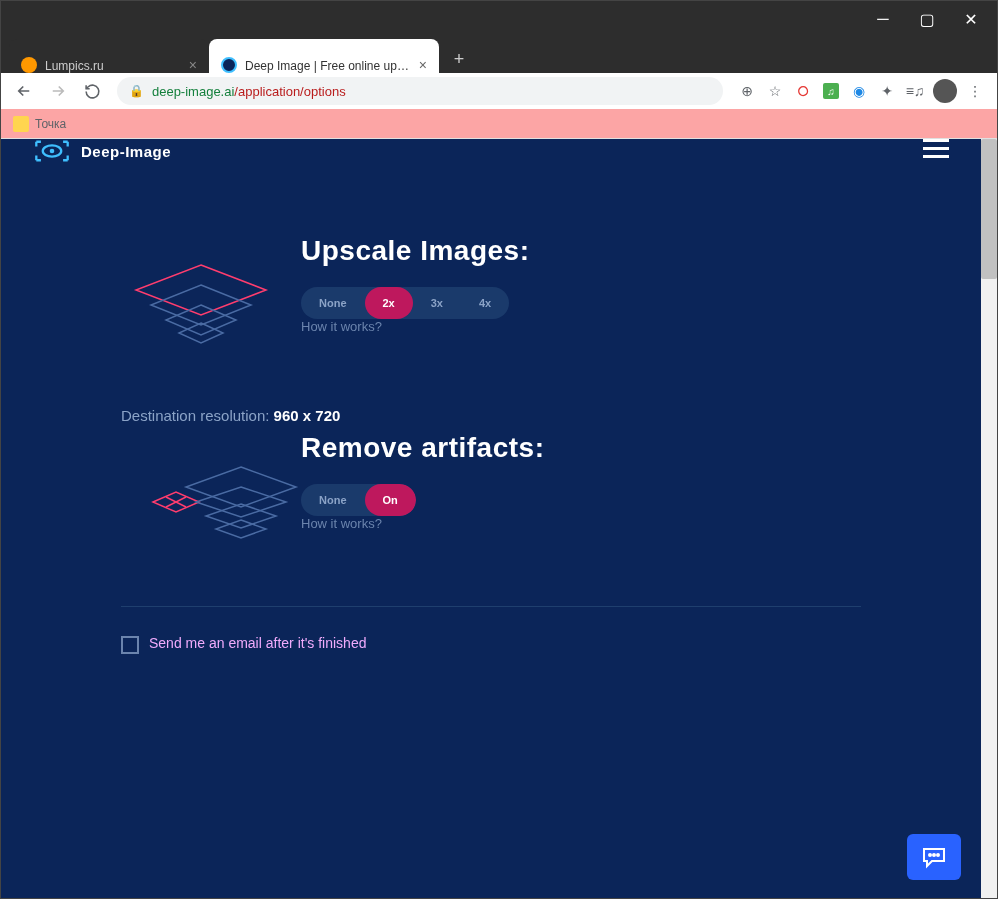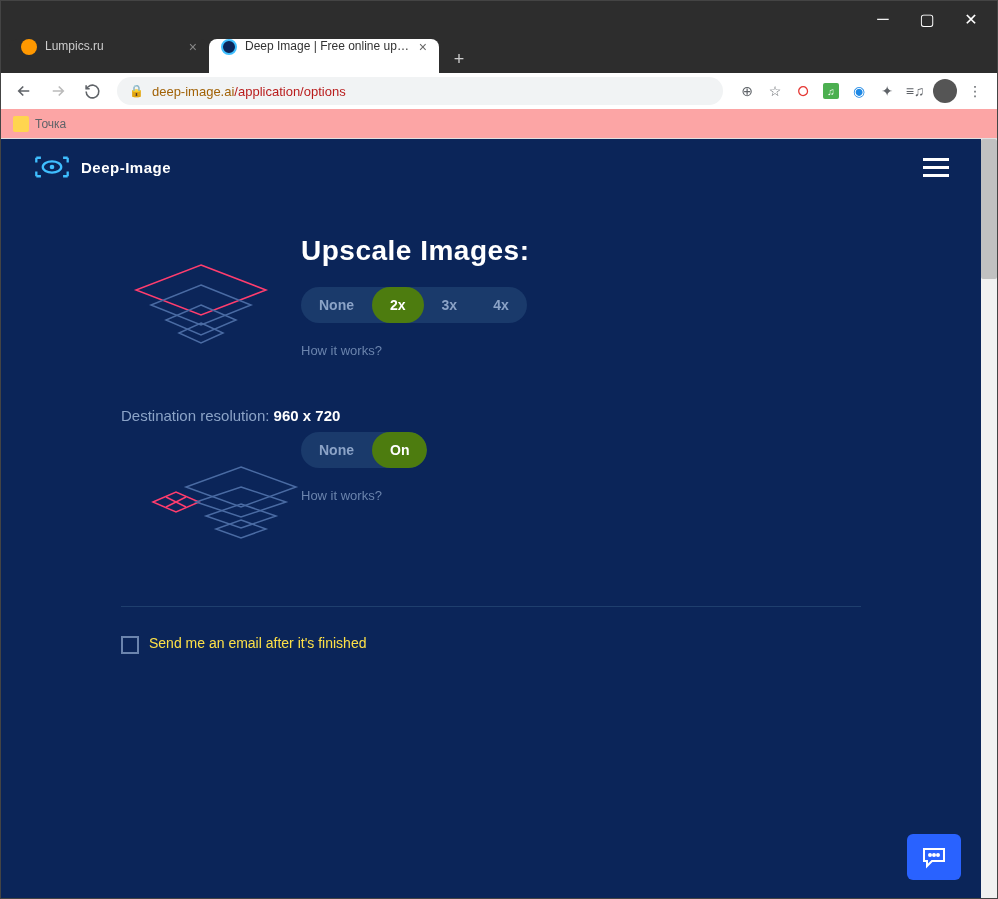--- a/index.html
+++ b/index.html
@@ -1,68 +1,68 @@
 <!DOCTYPE html>
 <html><head>
 <meta charset="utf-8">
 <style>
 *{margin:0;padding:0;box-sizing:border-box;font-family:Arial,sans-serif}
 body{width:998px;height:899px;background:#000;border:1px solid #444;overflow:hidden}
 .titlebar{height:36px;background:#2d2d2d;display:flex;align-items:center;justify-content:flex-end;padding-right:4px}
 .win-btn{width:44px;height:32px;display:flex;align-items:center;justify-content:center;color:#fff;cursor:pointer}
 .tabstrip{height:36px;background:#2d2d2d;display:flex;align-items:flex-end;padding-left:8px}
-.tab{height:34px;display:flex;align-items:flex-start;padding:0 12px;border-radius:8px 8px 0 0;min-width:200px;max-width:230px;color:#ccc;font-size:12px;position:relative}
+.tab{height:34px;display:flex;align-items:flex-end;padding:0 12px;border-radius:8px 8px 0 0;min-width:200px;max-width:230px;color:#ccc;font-size:12px;position:relative}
 .tab.inactive{background:#2d2d2d}
 .tab.active{background:#fff;color:#333}
 .tab-favicon{width:16px;height:16px;margin-right:8px;border-radius:50%;flex-shrink:0}
 .tab-title{flex:1;white-space:nowrap;overflow:hidden;text-overflow:ellipsis}
 .tab-close{margin-left:6px;font-size:14px;color:#888}
 .tab.active .tab-close{color:#666}
 .newtab{width:28px;height:28px;display:flex;align-items:center;justify-content:center;color:#ccc;margin-left:6px;font-size:18px}
 .toolbar{height:36px;background:#fff;display:flex;align-items:center;padding:0 8px;gap:4px}
 .tbtn{width:30px;height:30px;display:flex;align-items:center;justify-content:center;color:#5f6368;border-radius:50%;cursor:pointer}
 .tbtn.dis{color:#bbb}
 .addr{flex:1;height:28px;background:#f1f3f4;border-radius:14px;display:flex;align-items:center;padding:0 12px;margin:0 6px}
 .lock{color:#5f6368;margin-right:8px;font-size:12px}
 .url{font-size:13px;color:#202124}
-.url .dom{color:#a16207}
+.url .dom{color:#15803d}
 .url .path{color:#b91c1c}
 .ext-icons{display:flex;align-items:center;gap:8px;padding:0 4px}
 .ext-ic{width:20px;height:20px;display:flex;align-items:center;justify-content:center;font-size:14px}
 .avatar{width:24px;height:24px;border-radius:50%;background:#555}
 .bookbar{height:30px;background:#fca5a5;display:flex;align-items:center;padding:0 12px;border-bottom:1px solid #e0e0e0}
 .bm{display:flex;align-items:center;font-size:12px;color:#5f6368;gap:6px}
 .bm-ic{width:16px;height:16px;background:#ffd54f;border-radius:2px}
 .viewport{height:761px;background:#0b2559;position:relative;overflow:hidden}
 .scroll{position:absolute;right:0;top:0;width:16px;height:100%;background:#f1f1f1}
 .scroll-thumb{width:100%;height:140px;background:#c1c1c1;border-radius:2px}
 .content{padding:0 16px 0 0}
-.site-header{height:56px;display:flex;align-items:center;justify-content:space-between;padding:0 32px}
+.site-header{height:56px;display:flex;align-items:flex-start;justify-content:space-between;padding:0 32px}
 .logo{display:flex;align-items:center;gap:10px}
 .logo-ic{width:38px;height:24px}
 .logo-txt{color:#fff;font-weight:700;font-size:15px;letter-spacing:0.5px}
 .hamburger{display:flex;flex-direction:column;gap:5px;cursor:pointer}
 .hamburger span{width:26px;height:3px;background:#fff}
 .main{padding:40px 120px 20px 120px}
 .section{display:flex;margin-bottom:28px;align-items:flex-start}
 .sec-graphic{width:180px;flex-shrink:0;padding-top:20px}
 .sec-body{flex:1}
 .sec-title{color:#fff;font-size:28px;font-weight:700;margin-bottom:20px;letter-spacing:0.5px}
 .pills{display:inline-flex;background:#1a3a6b;border-radius:20px;overflow:hidden;position:relative}
-.pill{padding:10px 18px;color:#8ba3c7;font-size:14px;font-weight:700;cursor:pointer}
-.pill.active{background:#4d7c0f;color:#fff;border-radius:18px;position:relative}
+.pill{padding:10px 18px;color:#8ba3c7;font-size:11px;font-weight:700;cursor:pointer}
+.pill.active{background:#be185d;color:#fff;border-radius:18px;position:relative}
 .pill.active::before{content:'';position:absolute;top:-6px;left:50%;transform:translateX(-50%);border-left:6px solid transparent;border-right:6px solid transparent;border-bottom:6px solid #3fbfff}
-.howit{color:#6b84ad;font-size:13px;margin-top:20px}
+.howit{color:#6b84ad;font-size:13px;}
 .destline{color:#8ba3c7;font-size:15px;margin:27px 0 8px 0}
 .destline b{color:#fff}
 .divider{height:1px;background:#1f3f6e;margin:40px 0 28px 0}
 .enhance-wrap{display:inline-block;border:3px solid #e30000;border-radius:36px;padding:6px}
 .enhance-btn{background:linear-gradient(90deg,#ff3d6e 0%,#ff3d6e 72%,#e83361 72%,#e83361 100%);color:#fff;font-size:19px;font-weight:700;border:none;border-radius:30px;padding:18px 70px 18px 28px;cursor:pointer;position:relative;letter-spacing:0.3px}
 .enhance-arrow{position:absolute;right:24px;top:50%;transform:translateY(-50%);font-size:16px}
-.email-row{display:flex;align-items:flex-start;gap:10px;margin-top:18px;color:#fde047;font-size:14px;max-width:260px}
+.email-row{display:flex;align-items:flex-start;gap:10px;margin-top:18px;color:#f0abfc;font-size:14px;max-width:260px}
 .chk{width:18px;height:18px;border:2px solid #6b84ad;flex-shrink:0;margin-top:1px}
 .chat{position:absolute;bottom:20px;right:36px;width:54px;height:46px;background:#2962ff;border-radius:6px;display:flex;align-items:center;justify-content:center;color:#fff;font-size:22px}
 </style>
 </head>
 <body>
 
 <div class="titlebar">
   <div class="win-btn">─</div>
   <div class="win-btn">▢</div>
   <div class="win-btn">✕</div>
@@ -184,20 +184,21 @@
                 <line x1="45" y1="45" x2="65" y2="55" stroke="#ff3d6e"></line>
                 <line x1="45" y1="55" x2="65" y2="45" stroke="#ff3d6e"></line>
                 <path d="M110 15 L165 35 L110 55 L55 35 Z" stroke="#4a6ba3" transform="translate(10,0)"></path>
                 <path d="M110 35 L155 50 L110 65 L65 50 Z" stroke="#4a6ba3" transform="translate(10,0)"></path>
                 <path d="M110 52 L145 64 L110 76 L75 64 Z" stroke="#4a6ba3" transform="translate(10,0)"></path>
                 <path d="M110 68 L135 77 L110 86 L85 77 Z" stroke="#4a6ba3" transform="translate(10,0)"></path>
               </g>
             </svg>
         </div>
         <div class="sec-body">
+          <div class="sec-title">Remove artifacts:</div>
           <div class="pills">
             <div class="pill">None</div>
             <div class="pill active">On</div>
           </div>
           <div class="howit">How it works?</div>
         </div>
       </div>
 
       <div class="divider"></div>
 

